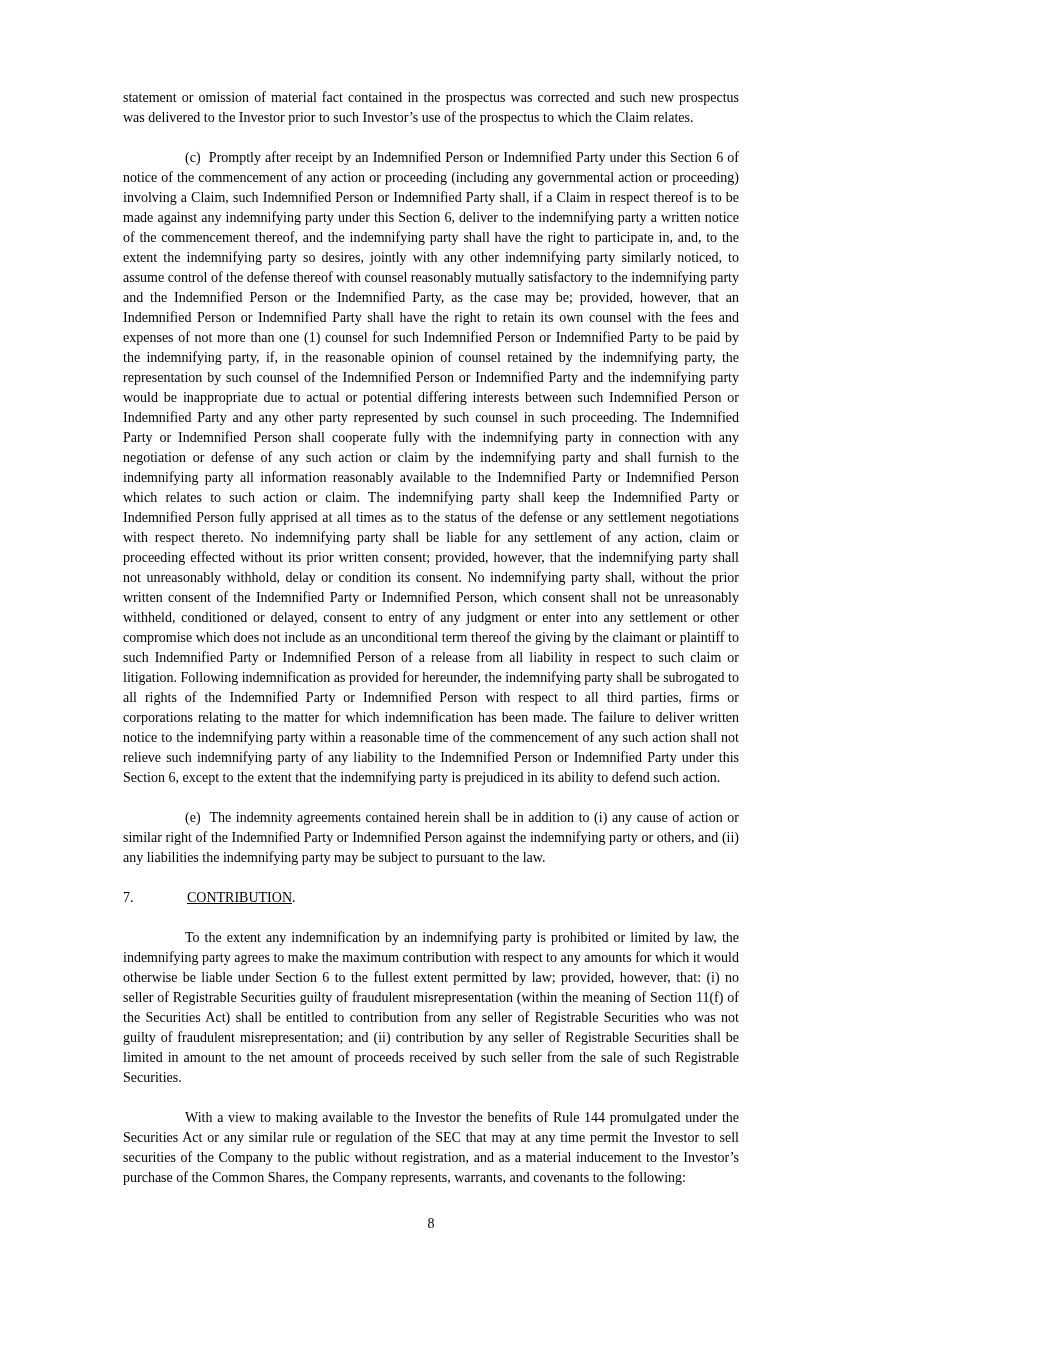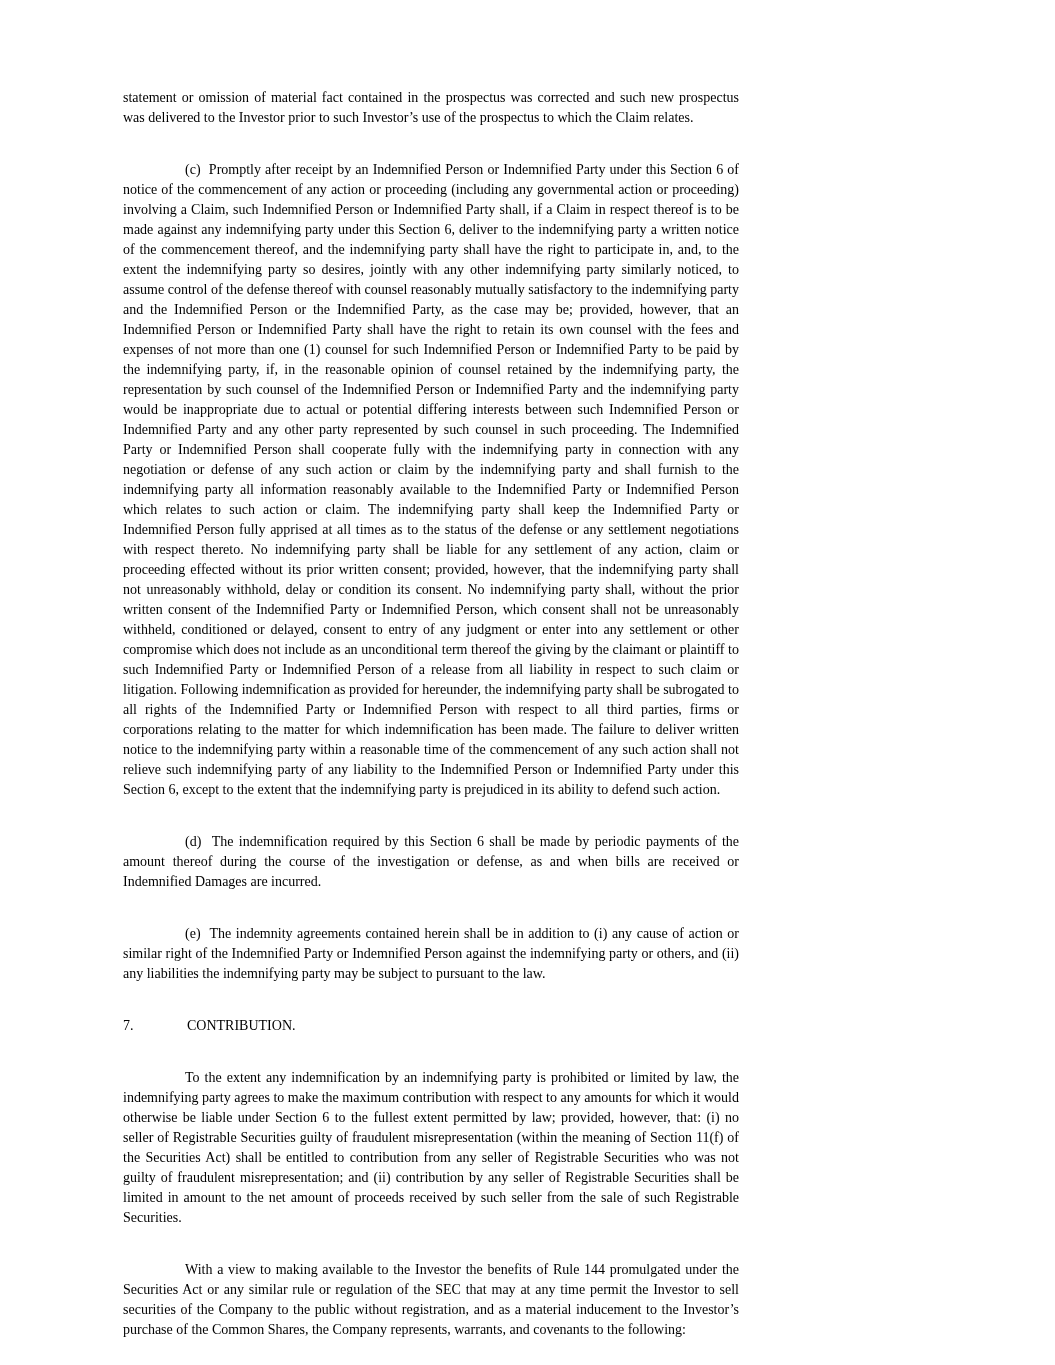--- a/index.html
+++ b/index.html
@@ -14,53 +14,53 @@
     margin: 0;
     padding: 88px 123px 0 123px;
     background: #ffffff;
     font-family: "Liberation Serif", "DejaVu Serif", serif;
     font-size: 14px;
     line-height: 20px;
     color: #000000;
     overflow: hidden;
   }
   .page > * + * {
-    margin-top: 32px;
+    margin-top: 20px;
   }
   p {
     margin: 0;
     text-align: justify;
   }
   .indent {
     text-indent: 62px;
   }
   .heading {
     text-align: left;
   }
   .sec-num {
     display: inline-block;
     width: 64px;
   }
   .sec-title {
+    text-decoration: underline;
   }
   .page-number {
     text-align: center;
     margin-top: 26px;
   }
 </style>
 </head>
 <body>
 
 <div class="page">
 
   <p>statement or omission of material fact contained in the prospectus was corrected and such new prospectus was delivered to the Investor prior to such Investor’s use of the prospectus to which the Claim relates.</p>
 
   <p class="indent">(c)&nbsp; Promptly after receipt by an Indemnified Person or Indemnified Party under this Section 6 of notice of the commencement of any action or proceeding (including any governmental action or proceeding) involving a Claim, such Indemnified Person or Indemnified Party shall, if a Claim in respect thereof is to be made against any indemnifying party under this Section 6, deliver to the indemnifying party a written notice of the commencement thereof, and the indemnifying party shall have the right to participate in, and, to the extent the indemnifying party so desires, jointly with any other indemnifying party similarly noticed, to assume control of the defense thereof with counsel reasonably mutually satisfactory to the indemnifying party and the Indemnified Person or the Indemnified Party, as the case may be; provided, however, that an Indemnified Person or Indemnified Party shall have the right to retain its own counsel with the fees and expenses of not more than one (1) counsel for such Indemnified Person or Indemnified Party to be paid by the indemnifying party, if, in the reasonable opinion of counsel retained by the indemnifying party, the representation by such counsel of the Indemnified Person or Indemnified Party and the indemnifying party would be inappropriate due to actual or potential differing interests between such Indemnified Person or Indemnified Party and any other party represented by such counsel in such proceeding. The Indemnified Party or Indemnified Person shall cooperate fully with the indemnifying party in connection with any negotiation or defense of any such action or claim by the indemnifying party and shall furnish to the indemnifying party all information reasonably available to the Indemnified Party or Indemnified Person which relates to such action or claim. The indemnifying party shall keep the Indemnified Party or Indemnified Person fully apprised at all times as to the status of the defense or any settlement negotiations with respect thereto. No indemnifying party shall be liable for any settlement of any action, claim or proceeding effected without its prior written consent; provided, however, that the indemnifying party shall not unreasonably withhold, delay or condition its consent. No indemnifying party shall, without the prior written consent of the Indemnified Party or Indemnified Person, which consent shall not be unreasonably withheld, conditioned or delayed, consent to entry of any judgment or enter into any settlement or other compromise which does not include as an unconditional term thereof the giving by the claimant or plaintiff to such Indemnified Party or Indemnified Person of a release from all liability in respect to such claim or litigation. Following indemnification as provided for hereunder, the indemnifying party shall be subrogated to all rights of the Indemnified Party or Indemnified Person with respect to all third parties, firms or corporations relating to the matter for which indemnification has been made. The failure to deliver written notice to the indemnifying party within a reasonable time of the commencement of any such action shall not relieve such indemnifying party of any liability to the Indemnified Person or Indemnified Party under this Section 6, except to the extent that the indemnifying party is prejudiced in its ability to defend such action.</p>
 
-  <p class="indent">(d)&nbsp; The indemnification required by this Section 6 shall be made by periodic payments of the amount thereof during the course of the investigation or defense, as and when bills are received or Indemnified Damages are incurred.</p>
 
   <p class="indent">(e)&nbsp; The indemnity agreements contained herein shall be in addition to (i) any cause of action or similar right of the Indemnified Party or Indemnified Person against the indemnifying party or others, and (ii) any liabilities the indemnifying party may be subject to pursuant to the law.</p>
 
   <p class="heading"><span class="sec-num">7.</span><span class="sec-title">CONTRIBUTION</span><span>.</span></p>
 
   <p class="indent">To the extent any indemnification by an indemnifying party is prohibited or limited by law, the indemnifying party agrees to make the maximum contribution with respect to any amounts for which it would otherwise be liable under Section 6 to the fullest extent permitted by law; provided, however, that: (i) no seller of Registrable Securities guilty of fraudulent misrepresentation (within the meaning of Section 11(f) of the Securities Act) shall be entitled to contribution from any seller of Registrable Securities who was not guilty of fraudulent misrepresentation; and (ii) contribution by any seller of Registrable Securities shall be limited in amount to the net amount of proceeds received by such seller from the sale of such Registrable Securities.</p>
 
 
   <p class="indent">With a view to making available to the Investor the benefits of Rule 144 promulgated under the Securities Act or any similar rule or regulation of the SEC that may at any time permit the Investor to sell securities of the Company to the public without registration, and as a material inducement to the Investor’s purchase of the Common Shares, the Company represents, warrants, and covenants to the following:</p>
 

